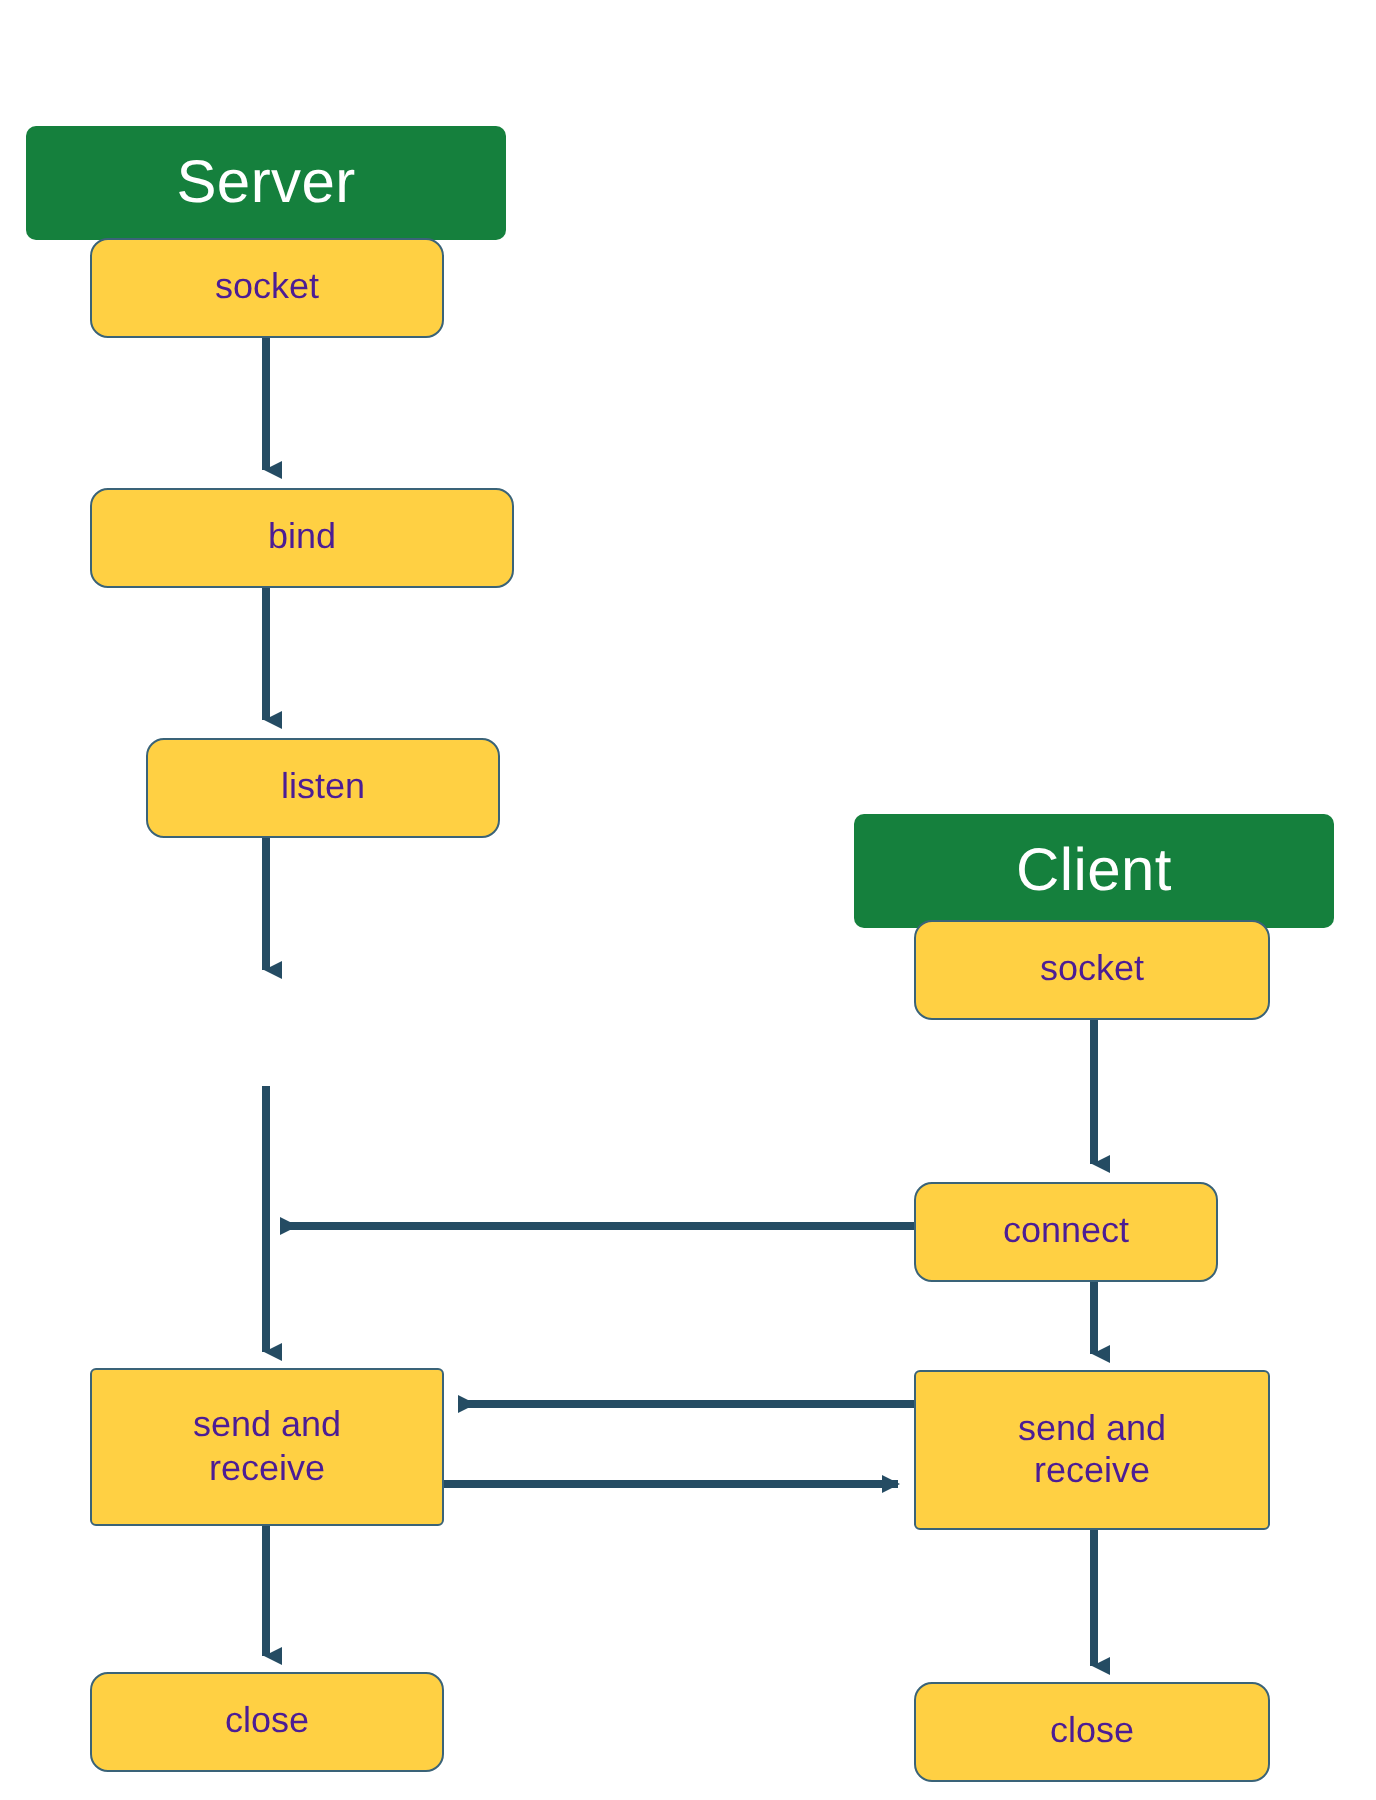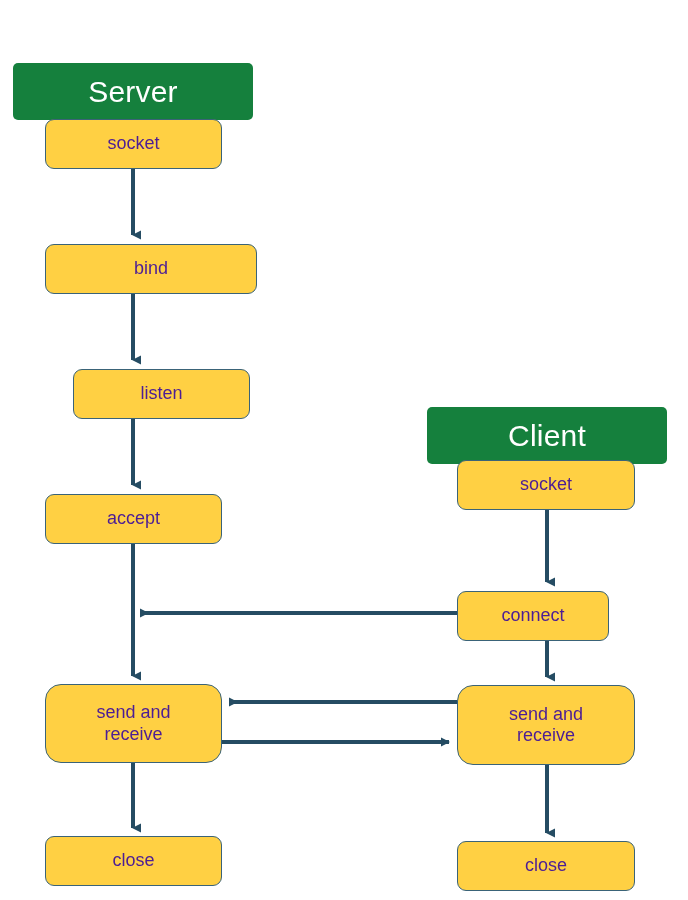--- a/index.html
+++ b/index.html
@@ -44,21 +44,21 @@
     margin-top: 46px;
   }
   .step {
     background: #FFD043;
     color: #4c1d95;
     border: 1px solid #3A6378;
     border-radius: 9px;
     font-size: 18px;
   }
   .step.two-line {
-    border-radius: 16px;
+    border-radius: 3px;
   }
   .label-line {
     display: block;
   }
 </style>
 </head>
 <body>
 
 <div id="diagram">
 
@@ -110,23 +110,20 @@
   </div>
 
   <div class="node step" style="left:45px; top:244px; width:212px; height:50px;">
     <span>bind</span>
   </div>
 
   <div class="node step" style="left:45px; top:369px; width:177px; height:50px;margin-left:28px;">
     <span>listen</span>
   </div>
 
-  <div class="node step" style="left:45px; top:494px; width:177px; height:50px;">
-    <span>accept</span>
-  </div>
 
   <div class="node step two-line" style="left:45px; top:684px; width:177px; height:79px;">
     <span>
       <span class="label-line">send and</span>
       <span class="label-line">receive</span>
     </span>
   </div>
 
   <div class="node step" style="left:45px; top:836px; width:177px; height:50px;">
     <span>close</span>

